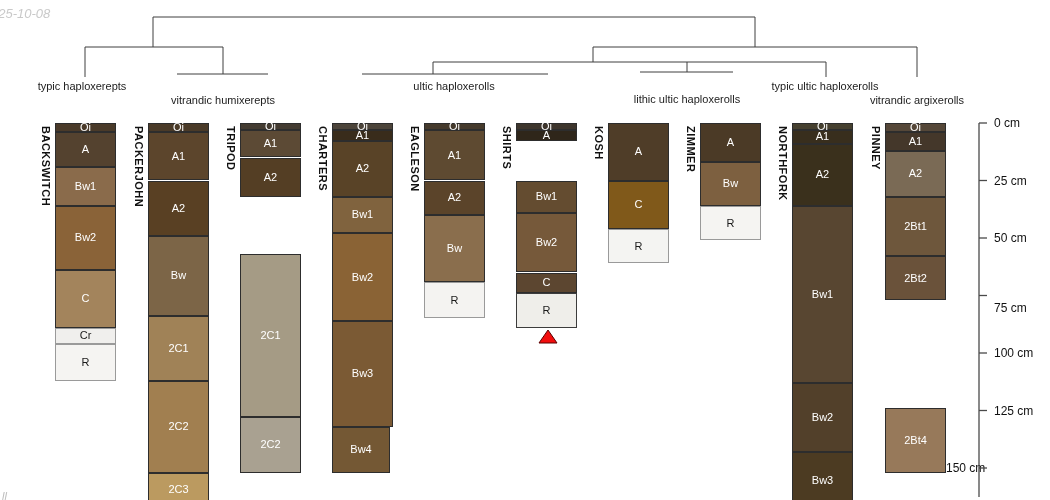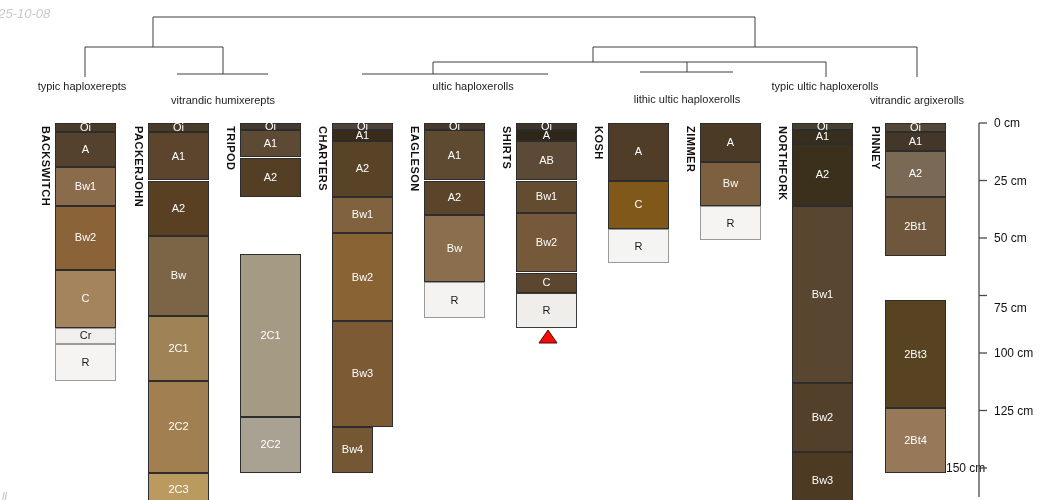--- a/index.html
+++ b/index.html
@@ -72,21 +72,21 @@
       <line x1="979" y1="180.5" x2="987" y2="180.5" stroke="#4a4a4a" stroke-width="1.3"></line>
       <line x1="979" y1="238" x2="987" y2="238" stroke="#4a4a4a" stroke-width="1.3"></line>
       <line x1="979" y1="295.5" x2="987" y2="295.5" stroke="#4a4a4a" stroke-width="1.3"></line>
       <line x1="979" y1="353" x2="987" y2="353" stroke="#4a4a4a" stroke-width="1.3"></line>
       <line x1="979" y1="410.5" x2="987" y2="410.5" stroke="#4a4a4a" stroke-width="1.3"></line>
       <line x1="979" y1="468" x2="987" y2="468" stroke="#4a4a4a" stroke-width="1.3"></line>
       <polygon points="548,330 539,343 557,343" fill="#f20d0d" stroke="#5a0000" stroke-width="1"></polygon>
     </svg>
     <div class="class-label" style="left: 82px; top: 80px; text-align: center;">typic haploxerepts</div>
     <div class="class-label" style="left: 223px; top: 94px;">vitrandic humixerepts</div>
-    <div class="class-label" style="left: 473px; top: 80px;">ultic haploxerolls</div>
+    <div class="class-label" style="left: 454px; top: 80px;">ultic haploxerolls</div>
     <div class="class-label" style="left: 687px; top: 93px;">lithic ultic haploxerolls</div>
     <div class="class-label" style="left: 825px; top: 80px;">typic ultic haploxerolls</div>
     <div class="class-label" style="left: 917px; top: 94px;">vitrandic argixerolls</div>
     <div class="profile-col" style="left: 55px; width: 61px;">
       <div class="horizon" style="left: 0px; width: 61px; top: 123px; height: 9.2px; background: rgb(74, 58, 41); color: rgb(255, 255, 255);">Oi</div>
       <div class="horizon" style="left: 0px; width: 61px; top: 132.2px; height: 34.5px; background: rgb(84, 66, 47); color: rgb(255, 255, 255);">A</div>
       <div class="horizon" style="left: 0px; width: 61px; top: 166.7px; height: 39.1px; background: rgb(138, 107, 75); color: rgb(255, 255, 255);">Bw1</div>
       <div class="horizon" style="left: 0px; width: 61px; top: 205.8px; height: 64.4px; background: rgb(138, 99, 56); color: rgb(255, 255, 255);">Bw2</div>
       <div class="horizon" style="left: 0px; width: 61px; top: 270.2px; height: 57.5px; background: rgb(163, 132, 92); color: rgb(255, 255, 255);">C</div>
       <div class="horizon" style="left: 0px; width: 61px; top: 327.7px; height: 16.1px; background: rgb(240, 239, 237); color: rgb(26, 26, 26); border-color: rgb(154, 154, 154);">Cr</div>
@@ -111,35 +111,34 @@
       <div class="horizon" style="left: 0px; width: 61px; top: 417.4px; height: 55.2px; background: rgb(169, 161, 145); color: rgb(255, 255, 255);">2C2</div>
     </div>
     <div class="pname-anchor" style="left: 237px; top: 122px;"><span class="pname">TRIPOD</span></div>
     <div class="profile-col" style="left: 332px; width: 61px;">
       <div class="horizon" style="left: 0px; width: 61px; top: 123px; height: 6.9px; background: rgb(76, 68, 58); color: rgb(255, 255, 255);">Oi</div>
       <div class="horizon" style="left: 0px; width: 61px; top: 129.9px; height: 11.5px; background: rgb(57, 44, 27); color: rgb(255, 255, 255);">A1</div>
       <div class="horizon" style="left: 0px; width: 61px; top: 141.4px; height: 55.2px; background: rgb(89, 67, 39); color: rgb(255, 255, 255);">A2</div>
       <div class="horizon" style="left: 0px; width: 61px; top: 196.6px; height: 36.8px; background: rgb(128, 99, 62); color: rgb(255, 255, 255);">Bw1</div>
       <div class="horizon" style="left: 0px; width: 61px; top: 233.4px; height: 87.4px; background: rgb(138, 99, 53); color: rgb(255, 255, 255);">Bw2</div>
       <div class="horizon" style="left: 0px; width: 61px; top: 320.8px; height: 105.8px; background: rgb(123, 90, 52); color: rgb(255, 255, 255);">Bw3</div>
-      <div class="horizon" style="left: 0px; width: 41px; top: 426.6px; height: 46px; background: rgb(116, 88, 52); color: rgb(255, 255, 255);">Bw4</div>
+      <div class="horizon" style="left: 0px; width: 58px; top: 426.6px; height: 46px; background: rgb(116, 88, 52); color: rgb(255, 255, 255);">Bw4</div>
     </div>
     <div class="pname-anchor" style="left: 329px; top: 122px;"><span class="pname">CHARTERS</span></div>
     <div class="profile-col" style="left: 424px; width: 61px;">
       <div class="horizon" style="left: 0px; width: 61px; top: 123px; height: 6.9px; background: rgb(69, 58, 44); color: rgb(255, 255, 255);">Oi</div>
       <div class="horizon" style="left: 0px; width: 61px; top: 129.9px; height: 50.6px; background: rgb(94, 74, 49); color: rgb(255, 255, 255);">A1</div>
       <div class="horizon" style="left: 0px; width: 61px; top: 180.5px; height: 34.5px; background: rgb(91, 68, 42); color: rgb(255, 255, 255);">A2</div>
       <div class="horizon" style="left: 0px; width: 61px; top: 215px; height: 66.7px; background: rgb(138, 110, 77); color: rgb(255, 255, 255);">Bw</div>
       <div class="horizon" style="left: 0px; width: 61px; top: 281.7px; height: 36.8px; background: rgb(244, 243, 241); color: rgb(26, 26, 26); border-color: rgb(154, 154, 154);">R</div>
     </div>
     <div class="pname-anchor" style="left: 421px; top: 122px;"><span class="pname">EAGLESON</span></div>
     <div class="profile-col" style="left: 516px; width: 61px;">
       <div class="horizon" style="left: 0px; width: 61px; top: 123px; height: 6.9px; background: rgb(61, 53, 44); color: rgb(255, 255, 255);">Oi</div>
       <div class="horizon" style="left: 0px; width: 61px; top: 129.9px; height: 11.5px; background: rgb(47, 38, 26); color: rgb(255, 255, 255);">A</div>
-      <div class="horizon" style="left: 0px; width: 61px; top: 141.4px; height: 39.1px; background: rgb(92, 73, 54); color: rgb(255, 255, 255);">AB</div>
       <div class="horizon" style="left: 0px; width: 61px; top: 180.5px; height: 32.2px; background: rgb(100, 76, 48); color: rgb(255, 255, 255);">Bw1</div>
       <div class="horizon" style="left: 0px; width: 61px; top: 212.7px; height: 59.8px; background: rgb(118, 89, 58); color: rgb(255, 255, 255);">Bw2</div>
       <div class="horizon" style="left: 0px; width: 61px; top: 272.5px; height: 20.7px; background: rgb(92, 70, 48); color: rgb(255, 255, 255);">C</div>
       <div class="horizon" style="left: 0px; width: 61px; top: 293.2px; height: 34.5px; background: rgb(239, 238, 234); color: rgb(26, 26, 26); border-color: rgb(60, 60, 60);">R</div>
     </div>
     <div class="pname-anchor" style="left: 513px; top: 122px;"><span class="pname">SHIRTS</span></div>
     <div class="profile-col" style="left: 608px; width: 61px;">
       <div class="horizon" style="left: 0px; width: 61px; top: 123px; height: 57.5px; background: rgb(79, 61, 40); color: rgb(255, 255, 255);">A</div>
       <div class="horizon" style="left: 0px; width: 61px; top: 180.5px; height: 48.3px; background: rgb(128, 89, 26); color: rgb(255, 255, 255);">C</div>
       <div class="horizon" style="left: 0px; width: 61px; top: 228.8px; height: 34.5px; background: rgb(244, 244, 242); color: rgb(26, 26, 26); border-color: rgb(154, 154, 154);">R</div>
@@ -158,19 +157,19 @@
       <div class="horizon" style="left: 0px; width: 61px; top: 205.8px; height: 177.1px; background: rgb(88, 70, 49); color: rgb(255, 255, 255);">Bw1</div>
       <div class="horizon" style="left: 0px; width: 61px; top: 382.9px; height: 69px; background: rgb(82, 64, 42); color: rgb(255, 255, 255);">Bw2</div>
       <div class="horizon" style="left: 0px; width: 61px; top: 451.9px; height: 57.5px; background: rgb(76, 59, 34); color: rgb(255, 255, 255);">Bw3</div>
     </div>
     <div class="pname-anchor" style="left: 789px; top: 122px;"><span class="pname">NORTHFORK</span></div>
     <div class="profile-col" style="left: 885px; width: 61px;">
       <div class="horizon" style="left: 0px; width: 61px; top: 123px; height: 9.2px; background: rgb(85, 71, 56); color: rgb(255, 255, 255);">Oi</div>
       <div class="horizon" style="left: 0px; width: 61px; top: 132.2px; height: 18.4px; background: rgb(68, 55, 42); color: rgb(255, 255, 255);">A1</div>
       <div class="horizon" style="left: 0px; width: 61px; top: 150.6px; height: 46px; background: rgb(122, 106, 85); color: rgb(255, 255, 255);">A2</div>
       <div class="horizon" style="left: 0px; width: 61px; top: 196.6px; height: 59.8px; background: rgb(110, 87, 60); color: rgb(255, 255, 255);">2Bt1</div>
-      <div class="horizon" style="left: 0px; width: 61px; top: 300.1px; height: 108.1px; background: rgb(87, 67, 34); color: rgb(255, 255, 255);">2Bt3</div>
+      <div class="horizon" style="left: 0px; width: 61px; top: 256.4px; height: 43.7px; background: rgb(106, 82, 58); color: rgb(255, 255, 255);">2Bt2</div>
       <div class="horizon" style="left: 0px; width: 61px; top: 408.2px; height: 64.4px; background: rgb(151, 121, 90); color: rgb(255, 255, 255);">2Bt4</div>
     </div>
     <div class="pname-anchor" style="left: 882px; top: 122px;"><span class="pname">PINNEY</span></div>
   </div>
 
 <div id="watermark">ll</div>
 
 </body></html>

